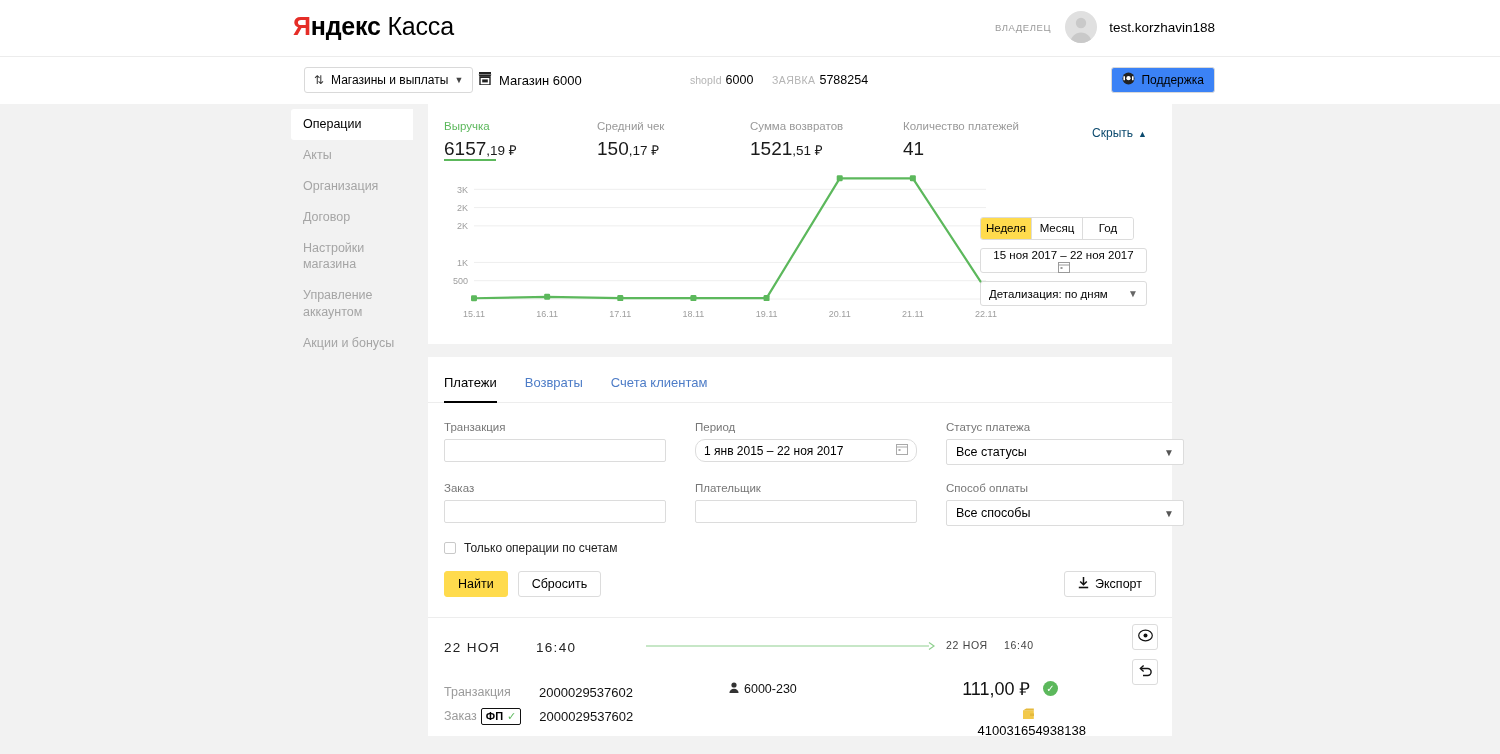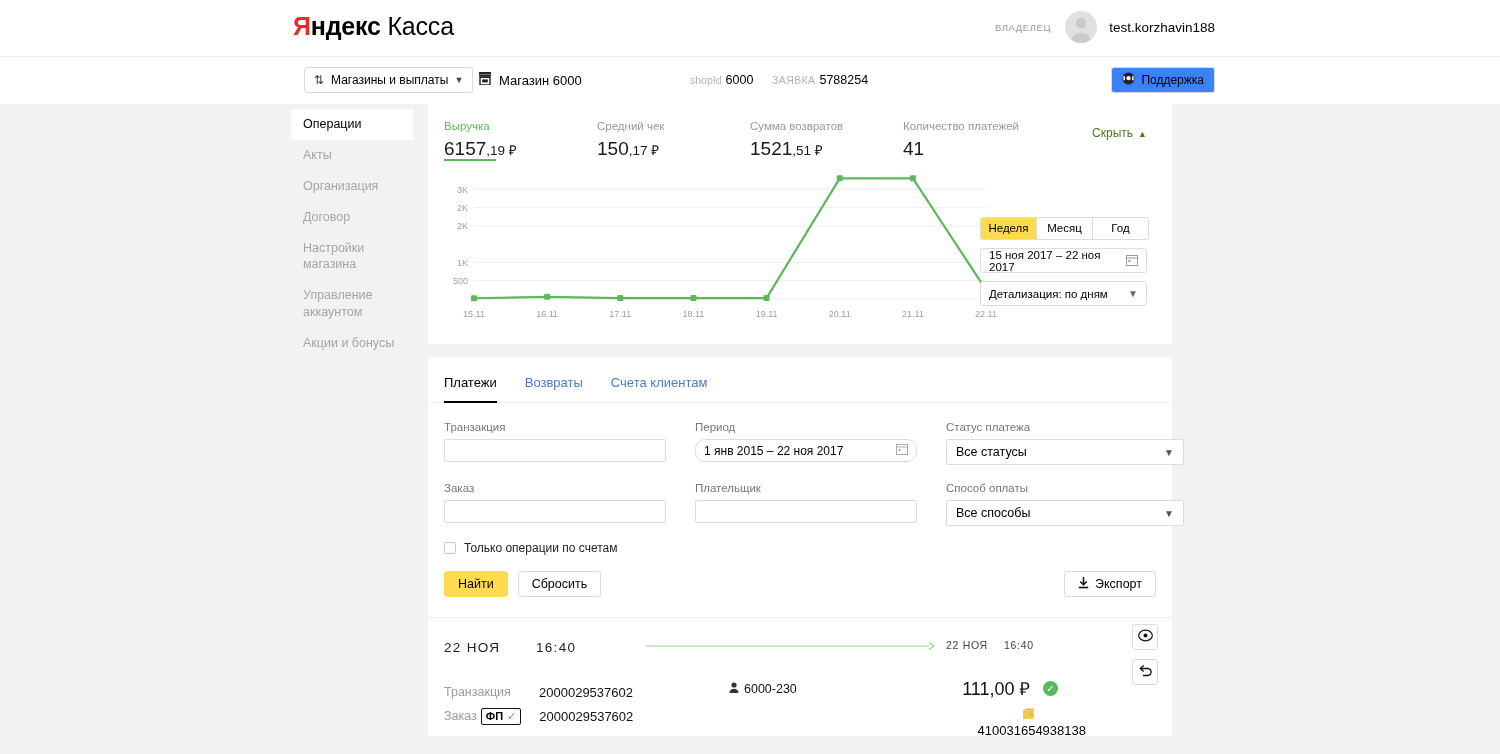--- a/index.html
+++ b/index.html
@@ -73,34 +73,34 @@
   .card { background:#fff; }
 
   
   .stats { position:relative; height:55px; padding:16px 0 0 16px; display:flex; }
   .stat { width:153px; }
   .stat .lbl { font-size:11.5px; color:#999; margin-bottom:6px; }
   .stat.active .lbl { color:#5cb85c; }
   .stat .val { font-size:19px; color:#1a1a1a; }
   .stat .val .dec { font-size:13.5px; }
   .stat-underline { position:absolute; left:16px; top:55px; width:52px; height:2px; background:#5cb85c; }
-  .hide-btn { position:absolute; right:25px; top:22px; font-size:12px; color:#4d7c0f; cursor:pointer; }
+  .hide-btn { position:absolute; right:25px; top:22px; font-size:12px; color:#0c4a6e; cursor:pointer; }
   .hide-btn .ch { font-size:9px; margin-left:5px; }
 
   
   .chart-wrap { position:relative; height:185px; }
   .chart-svg { position:absolute; left:10px; top:0; }
   .chart-ctrls { position:absolute; right:22px; top:58px; width:170px; }
-  .seg { display:flex; border:1px solid #dcdcdc; border-radius:3px; overflow:hidden; width:169px; height:23px;}
+  .seg { display:flex; border:1px solid #dcdcdc; border-radius:3px; overflow:hidden; width:154px; height:23px;}
   .seg div { flex:1; text-align:center; font-size:11.5px; line-height:21px; background:#fff; cursor:pointer; border-right:1px solid #dcdcdc; color:#000;}
   .seg div:last-child { border-right:0; }
   .seg div.on { background:#ffdb4d; }
   .daterange {
     margin-top:8px; width:167px; height:25px; border:1px solid #dcdcdc; border-radius:3px; background:#fff;
-    display:flex; align-items:center; justify-content:space-between; padding:0 8px; font-size:11.5px; cursor:pointer;
+    display:flex; align-items:center; justify-content:space-between; padding:0 8px; font-size:11.5px; cursor:pointer;flex-direction:column;
   }
   .detail-sel {
     margin-top:8px; width:167px; height:25px; border:1px solid #dcdcdc; border-radius:3px; background:#fff;
     display:flex; align-items:center; justify-content:space-between; padding:0 8px; font-size:11.5px; cursor:pointer;
   }
   .detail-sel .ch { font-size:10px; color:#666; }
   .cal-ico { color:#9a9a9a; }
 
   
   .tabs-card { margin-top:13px; background:#fff; position:relative; }

